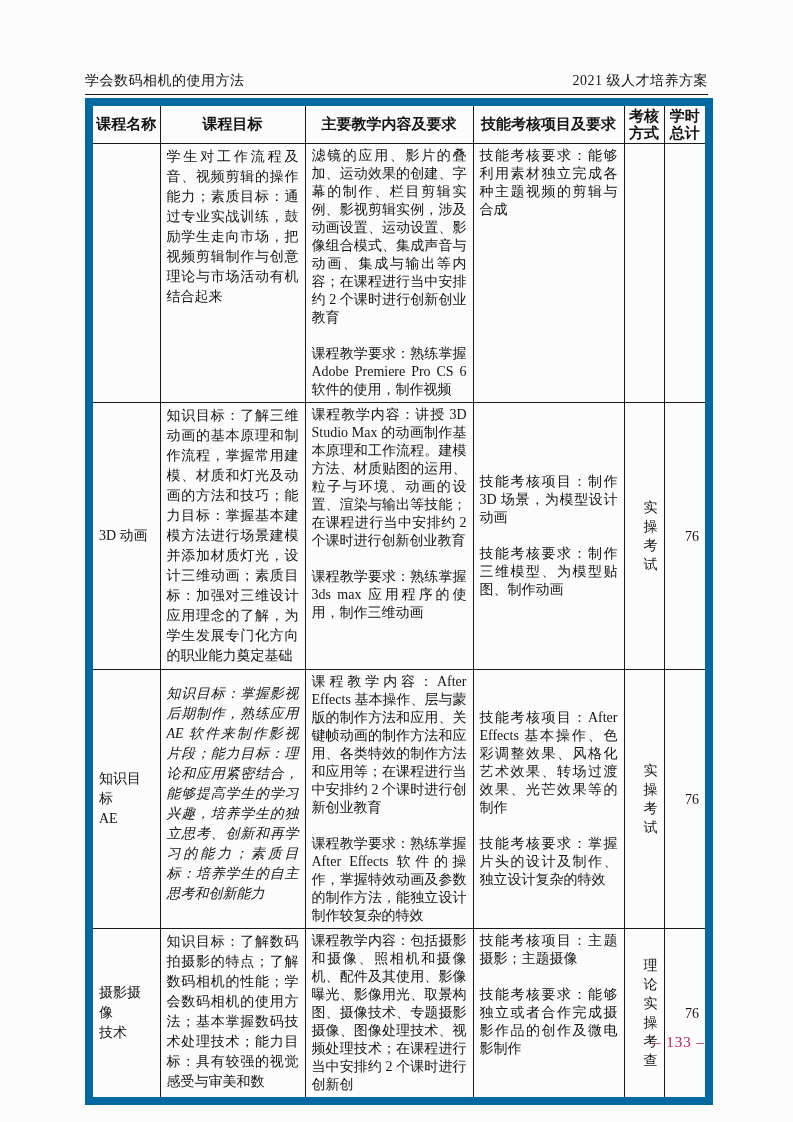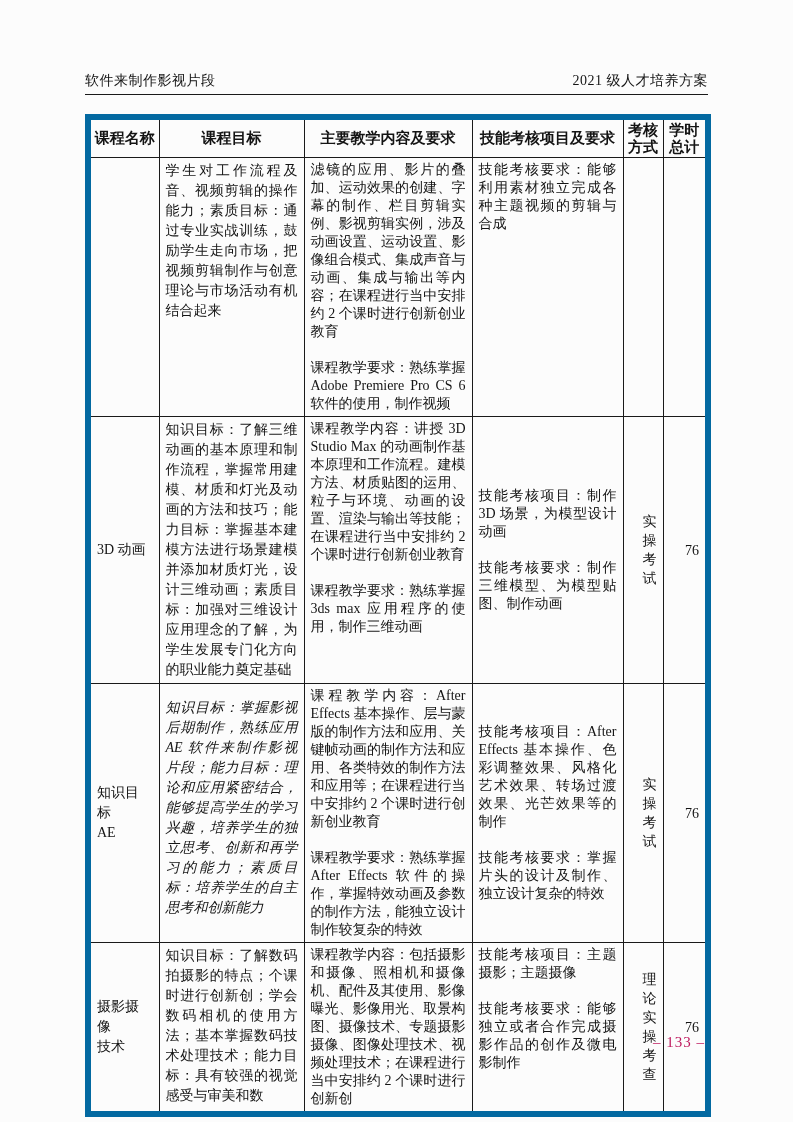--- a/index.html
+++ b/index.html
@@ -16,23 +16,23 @@
   .page-header{
     position:absolute;left:85px;width:623px;top:72px;
     display:flex;justify-content:space-between;align-items:flex-end;
     font-size:14px;letter-spacing:.5px;
     border-bottom:1px solid #1a1a1a;
     padding-bottom:4px;
   }
 
   
   table.course-table{
-    position:absolute;left:85px;top:114px;width:620px;
+    position:absolute;left:85px;top:98px;width:620px;
     border-collapse:collapse;table-layout:fixed;
-    border:6px solid #0369a1;
+    border:8px solid #0369a1;
     font-size:14px;
     padding-left:43px;
   }
   .course-table th,.course-table td{
     border:1px solid #1a1a1a;
     white-space:pre-line;
     overflow:hidden;
   }
   .course-table th{
     font-weight:bold;font-size:15px;
@@ -62,21 +62,21 @@
     position:absolute;right:88px;top:1034px;
     font-size:15px;letter-spacing:1px;color:#be185d;
   }
 </style>
 </head>
 <body>
 
 <div class="page">
 
   <div class="page-header">
-    <span>软件来制作影视片段</span>
+    <span>学会数码相机的使用方法</span>
     <span>2021 级人才培养方案</span>
   </div>
 
   <table class="course-table">
     <colgroup>
       <col style="width:71px">
         <col style="width:145px">
         <col style="width:168px">
       <col style="width:151px">
         <col style="width:40px">
@@ -128,21 +128,21 @@
         <td class="col-assess vmid">技能考核项目：After Effects 基本操作、色彩调整效果、风格化艺术效果、转场过渡效果、光芒效果等的制作
 
 技能考核要求：掌握片头的设计及制作、独立设计复杂的特效</td>
         <td class="col-method vmid">实操
 考试</td>
         <td class="col-hours vmid">76</td>
       </tr>
       <tr class="r3">
         <td class="col-course vmid">摄影摄像
 技术</td>
-        <td class="col-obj">知识目标：了解数码拍摄影的特点；个课时进行创新创；学会数码相机的使用方法；基本掌握数码技术处理技术；能力目标：具有较强的视觉感受与审美和数</td>
+        <td class="col-obj">知识目标：了解数码拍摄影的特点；了解数码相机的性能；学会数码相机的使用方法；基本掌握数码技术处理技术；能力目标：具有较强的视觉感受与审美和数</td>
         <td class="col-content">课程教学内容：包括摄影和摄像、照相机和摄像机、配件及其使用、影像曝光、影像用光、取景构图、摄像技术、专题摄影摄像、图像处理技术、视频处理技术；在课程进行当中安排约 2 个课时进行创新创</td>
         <td class="col-assess">技能考核项目：主题摄影；主题摄像
 
 技能考核要求：能够独立或者合作完成摄影作品的创作及微电影制作</td>
         <td class="col-method vmid">理论
 实操
 考查</td>
         <td class="col-hours vmid">76</td>
       </tr>
     </tbody>

